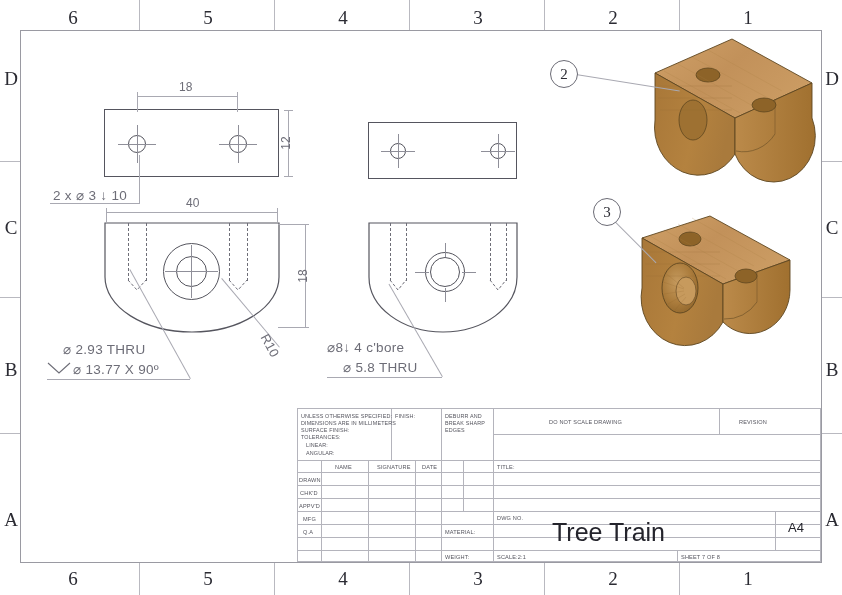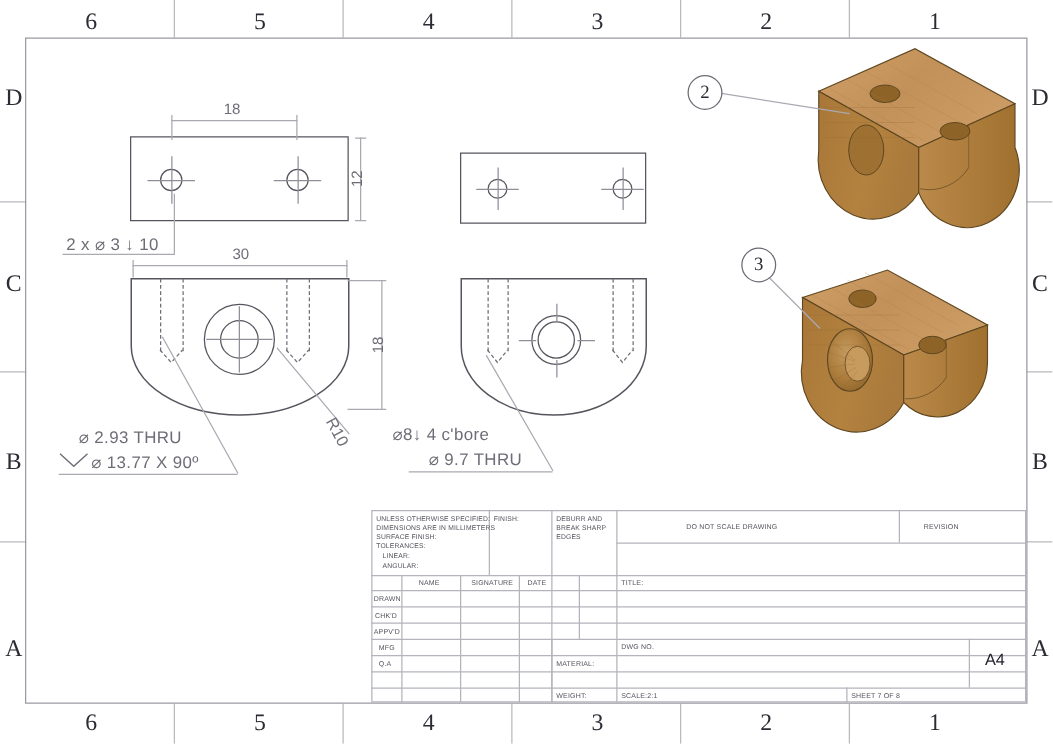--- a/index.html
+++ b/index.html
@@ -145,21 +145,21 @@
     </div>
 
     <div class="circ" style="left:163px;top:243px;width:57px;height:57px;"></div>
     <div class="circ" style="left:176px;top:256px;width:31px;height:31px;"></div>
     <div class="ctr" style="left:165px;top:271px;width:53px;height:1px;"></div>
     <div class="ctr" style="left:191px;top:245px;width:1px;height:53px;"></div>
 
     <div class="dimline" style="left:106px;top:212px;width:172px;height:1px;"></div>
     <div class="dimline" style="left:106px;top:208px;width:1px;height:14px;"></div>
     <div class="dimline" style="left:277px;top:208px;width:1px;height:14px;"></div>
-    <div class="dimtxt" style="left:186px;top:196px;">30</div>
+    <div class="dimtxt" style="left:186px;top:196px;">40</div>
 
     <div class="dimline" style="left:305px;top:224px;width:1px;height:104px;"></div>
     <div class="dimline" style="left:278px;top:224px;width:31px;height:1px;"></div>
     <div class="dimline" style="left:278px;top:327px;width:31px;height:1px;"></div>
     <div class="dimtxt" style="left:296px;top:269px;transform:rotate(-90deg);transform-origin:center;">18</div>
 
     <div class="leader" style="left:222px;top:278px;width:90px;transform:rotate(50deg);"></div>
     <div class="dimtxt" style="left:258px;top:338px;transform:rotate(62deg);transform-origin:center;font-size:13px;">R10</div>
 
     <div class="notetxt" style="left:63px;top:341px;">⌀ 2.93 THRU</div>
@@ -199,22 +199,22 @@
         <path d="M1,0 L9,10 L17,0" fill="none" stroke="#6e6e78" stroke-width="1" stroke-dasharray="3,2"></path>
       </svg>
     </div>
     <div class="circ" style="left:425px;top:252px;width:40px;height:40px;"></div>
     <div class="circ" style="left:430px;top:257px;width:30px;height:30px;"></div>
     <div class="ctr" style="left:415px;top:271.5px;width:14px;height:1px;"></div>
     <div class="ctr" style="left:462px;top:271.5px;width:14px;height:1px;"></div>
     <div class="ctr" style="left:444.5px;top:243px;width:1px;height:14px;"></div>
     <div class="ctr" style="left:444.5px;top:288px;width:1px;height:14px;"></div>
 
-    <div class="notetxt" style="left:314px;top:339px;">⌀8↓ 4 c'bore</div>
-    <div class="notetxt" style="left:343px;top:359px;">⌀ 9.7 THRU</div>
+    <div class="notetxt" style="left:327px;top:339px;">⌀8↓ 4 c'bore</div>
+    <div class="notetxt" style="left:343px;top:359px;">⌀ 5.8 THRU</div>
     <div class="dimline" style="left:327px;top:377px;width:115px;height:1px;"></div>
     <div class="leader" style="left:442px;top:377px;width:107px;transform:rotate:none;transform:rotate(-120deg);"></div>
   </div>
 
   <div>
     <svg style="position:absolute;left:612px;top:38px;width:220px;height:155px;">
       <defs>
         <linearGradient id="wtop1" x1="0" y1="0" x2="1" y2="0.6">
           <stop offset="0%" stop-color="#cfa067"></stop>
             <stop offset="50%" stop-color="#c2915a"></stop>
@@ -370,16 +370,17 @@
     <div class="tbt mid" style="left:6px;top:107px;">MFG</div>
     <div class="tbt mid" style="left:6px;top:120px;">Q.A</div>
 
     <div class="tbt mid" style="left:200px;top:55px;">TITLE:</div>
     <div class="tbt mid" style="left:148px;top:120px;">MATERIAL:</div>
     <div class="tbt mid" style="left:148px;top:145px;">WEIGHT:</div>
     <div class="tbt mid" style="left:200px;top:106px;">DWG NO.</div>
     <div class="tbt mid" style="left:200px;top:145px;">SCALE:2:1</div>
     <div class="tbt mid" style="left:384px;top:145px;">SHEET 7 OF 8</div>
 
+    <div class="title-main" style="left:255px;top:110px;">Tree Train</div>
     <div class="size-a4" style="left:491px;top:112px;">A4</div>
   </div>
 
 </div>
 
 </body></html>

